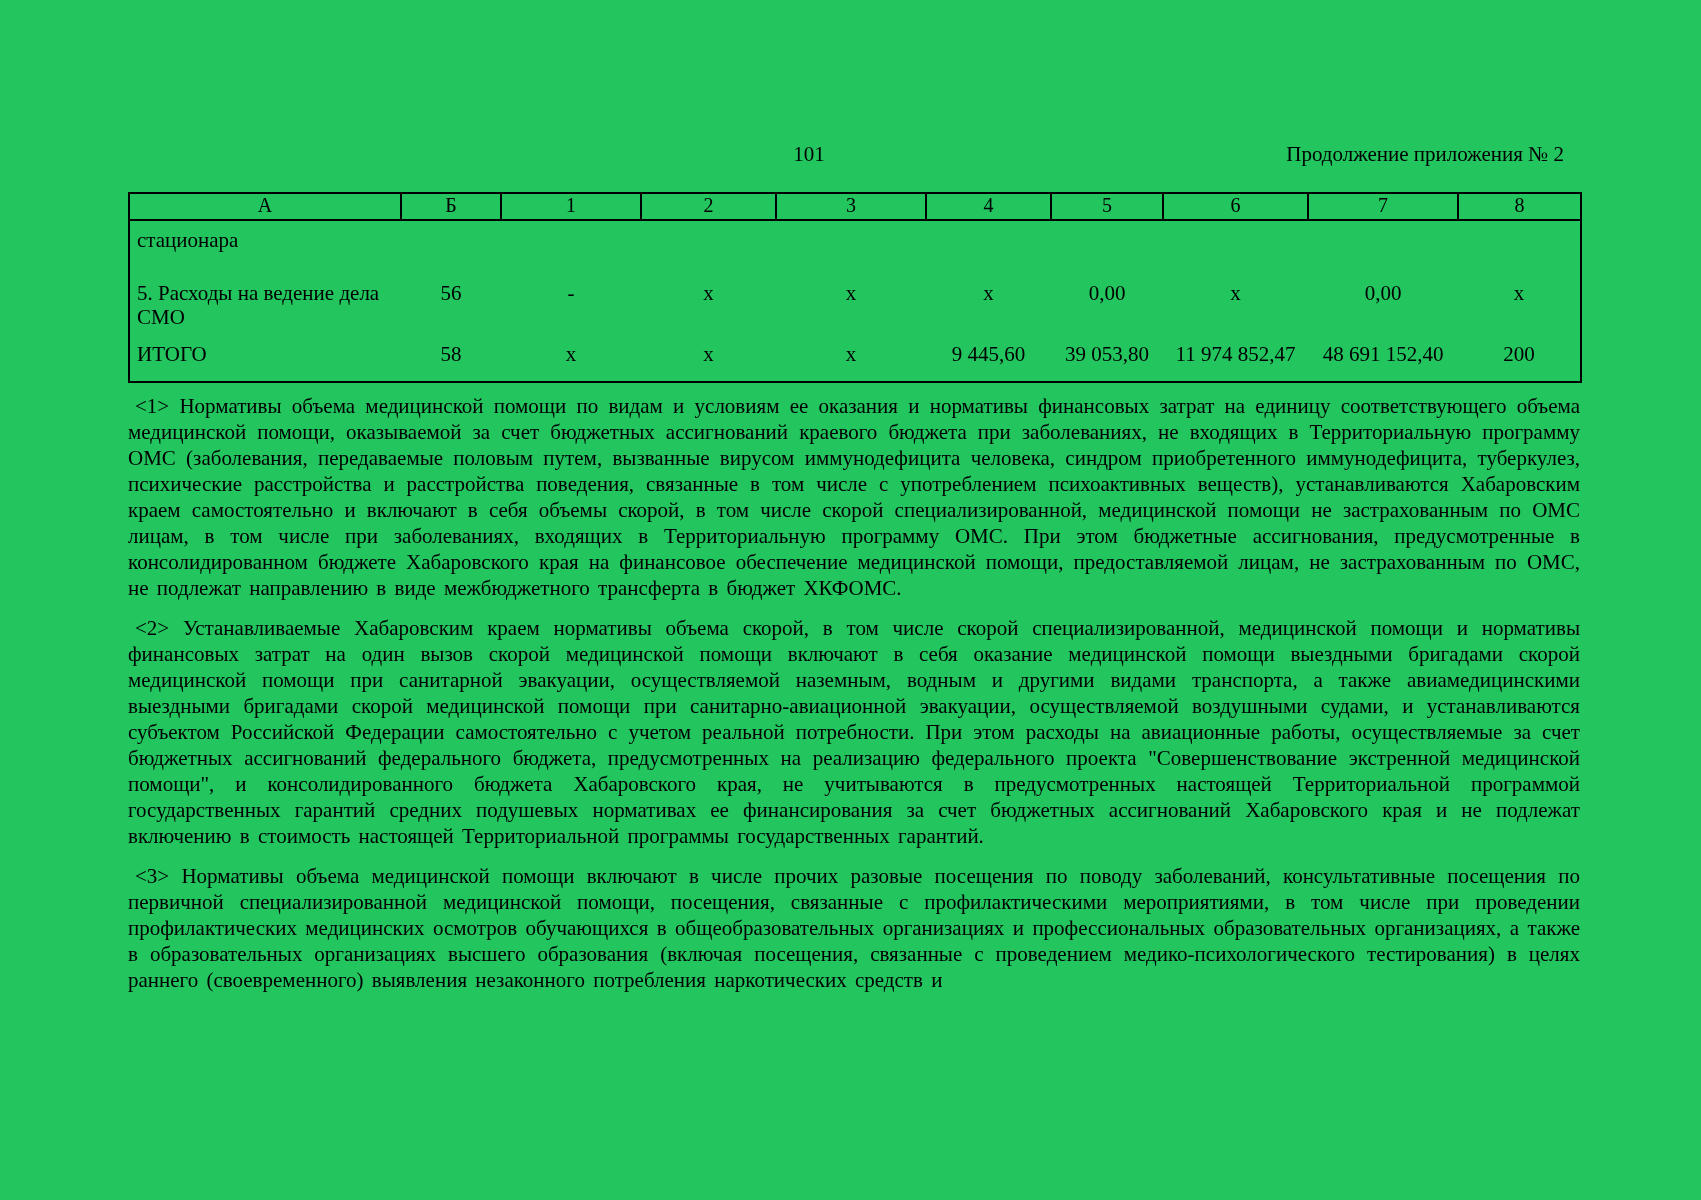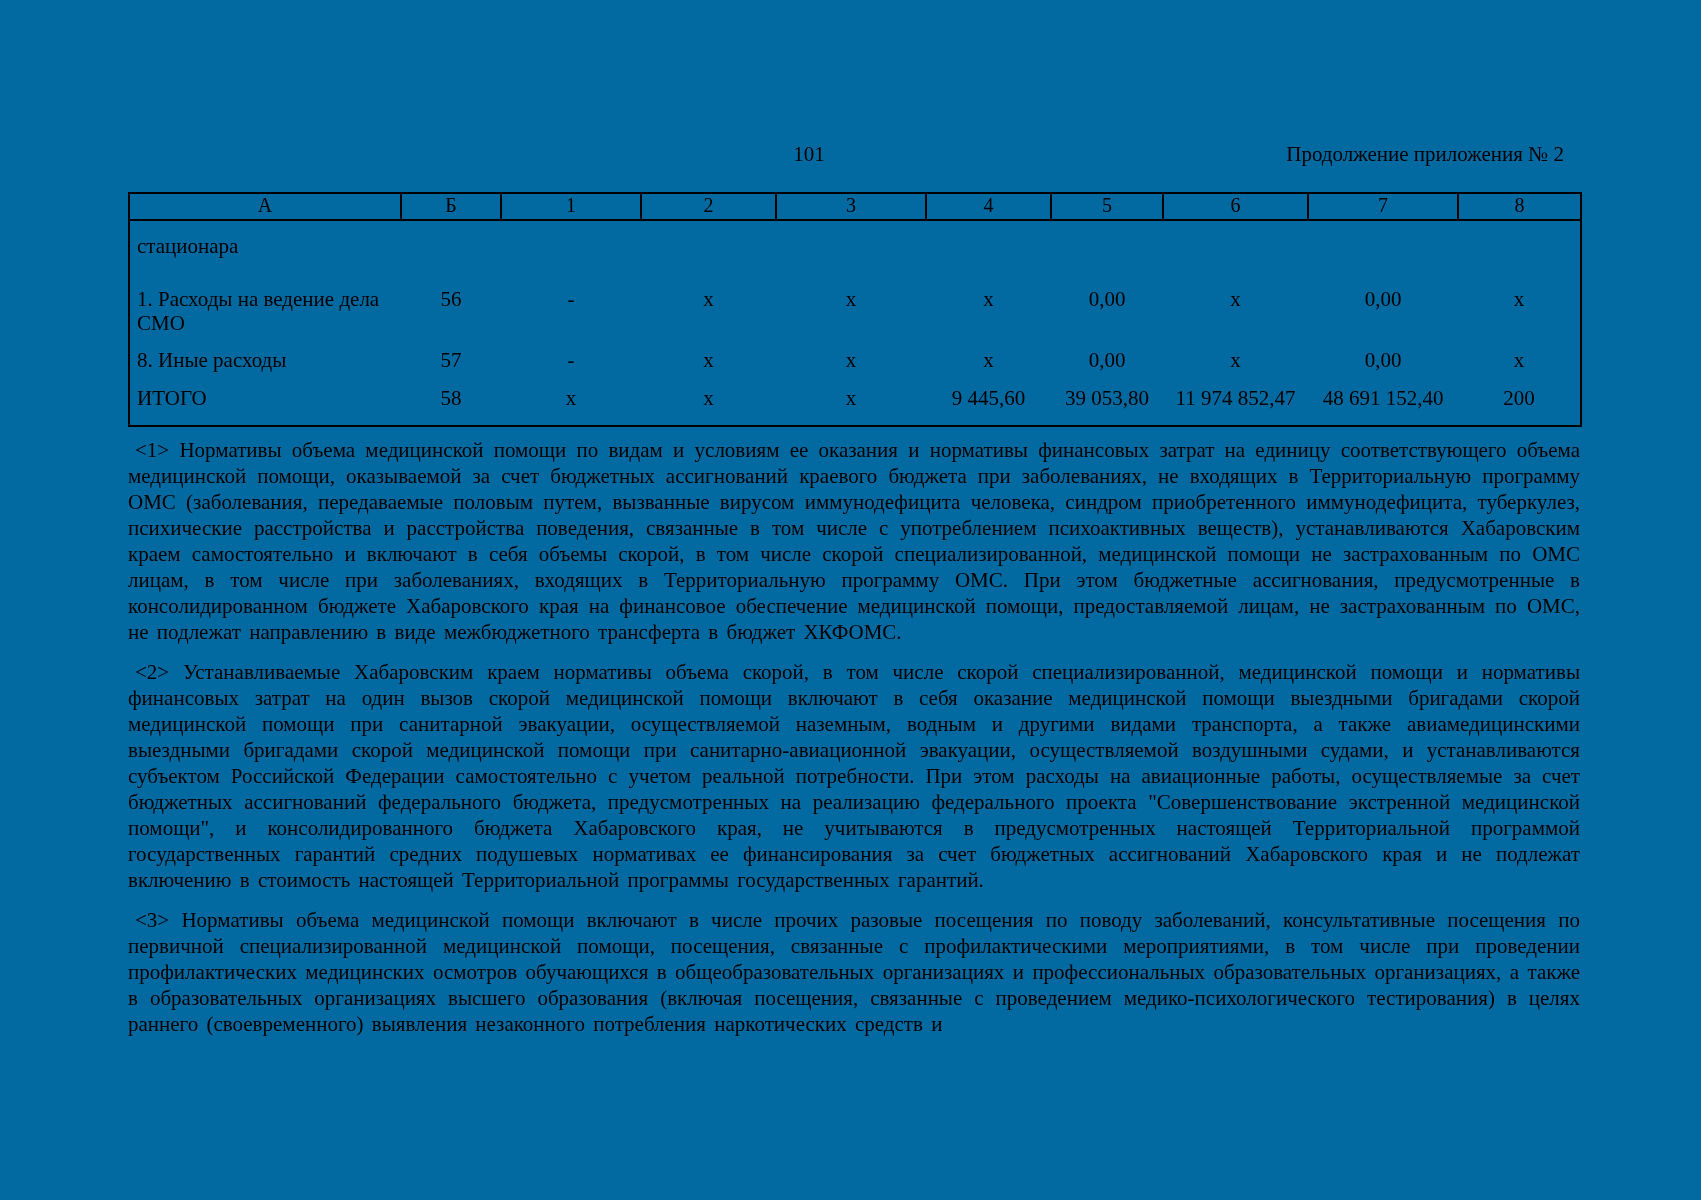--- a/index.html
+++ b/index.html
@@ -7,21 +7,21 @@
     margin: 0;
     padding: 0;
     background: #ffffff;
     color: #000000;
     font-family: "Liberation Serif", serif;
   }
   .page {
     position: relative;
     width: 1701px;
     height: 1200px;
-    background: #0369a1;
+    background: #22c55e;
     padding: 142px 121px 0 128px;
     overflow: hidden;
   }
   .topline {
     position: relative;
     height: 28px;
     font-size: 21px;
   }
   .page-number {
     position: absolute;
@@ -47,21 +47,21 @@
     font-weight: normal;
     font-size: 20px;
     padding: 0 0 2px 0;
     height: 24px;
     text-align: center;
   }
   table.doc-table tbody td {
     font-size: 21px;
     text-align: center;
     vertical-align: top;
-    padding: 13px 2px 4px;
+    padding: 7px 2px 4px;
     white-space: nowrap;
   }
   table.doc-table tbody td.label-cell {
     text-align: left;
     padding-left: 7px;
     white-space: normal;
     line-height: 24px;
   }
   tr.carryover-row td {
     padding-bottom: 20px !important;
@@ -121,34 +121,22 @@
         <th>6</th>
         <th>7</th>
         <th>8</th>
       </tr>
     </thead>
     <tbody>
       <tr class="carryover-row">
         <td class="label-cell" colspan="10">стационара</td>
       </tr>
       <tr class="data-row">
-        <td class="label-cell">1. Расходы на ведение дела СМО</td>
+        <td class="label-cell">5. Расходы на ведение дела СМО</td>
         <td>56</td>
-        <td>-</td>
-        <td>х</td>
-        <td>х</td>
-        <td>х</td>
-        <td>0,00</td>
-        <td>х</td>
-        <td>0,00</td>
-        <td>х</td>
-      </tr>
-      <tr class="data-row">
-        <td class="label-cell">8. Иные расходы</td>
-        <td>57</td>
         <td>-</td>
         <td>х</td>
         <td>х</td>
         <td>х</td>
         <td>0,00</td>
         <td>х</td>
         <td>0,00</td>
         <td>х</td>
       </tr>
       <tr class="data-row total-row">

